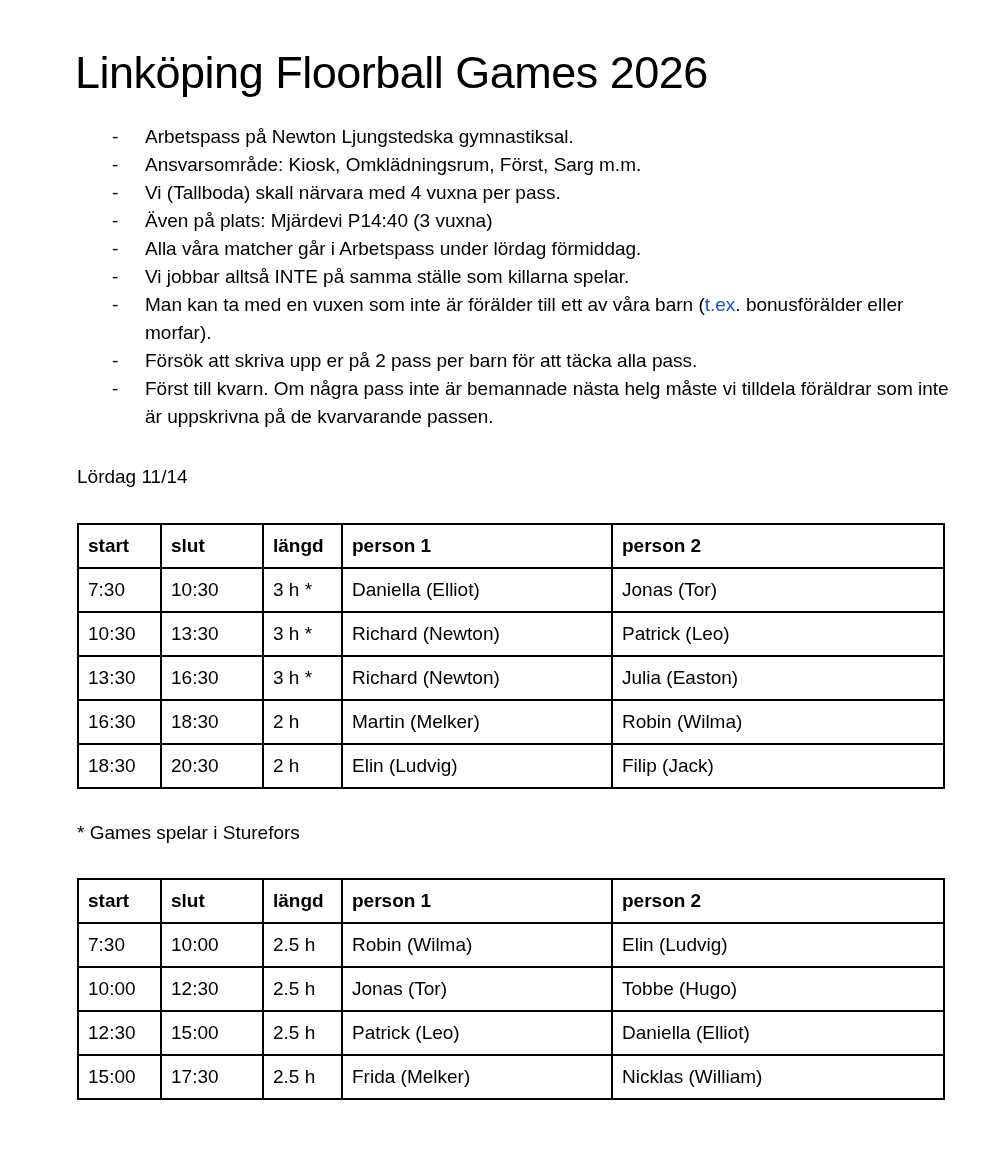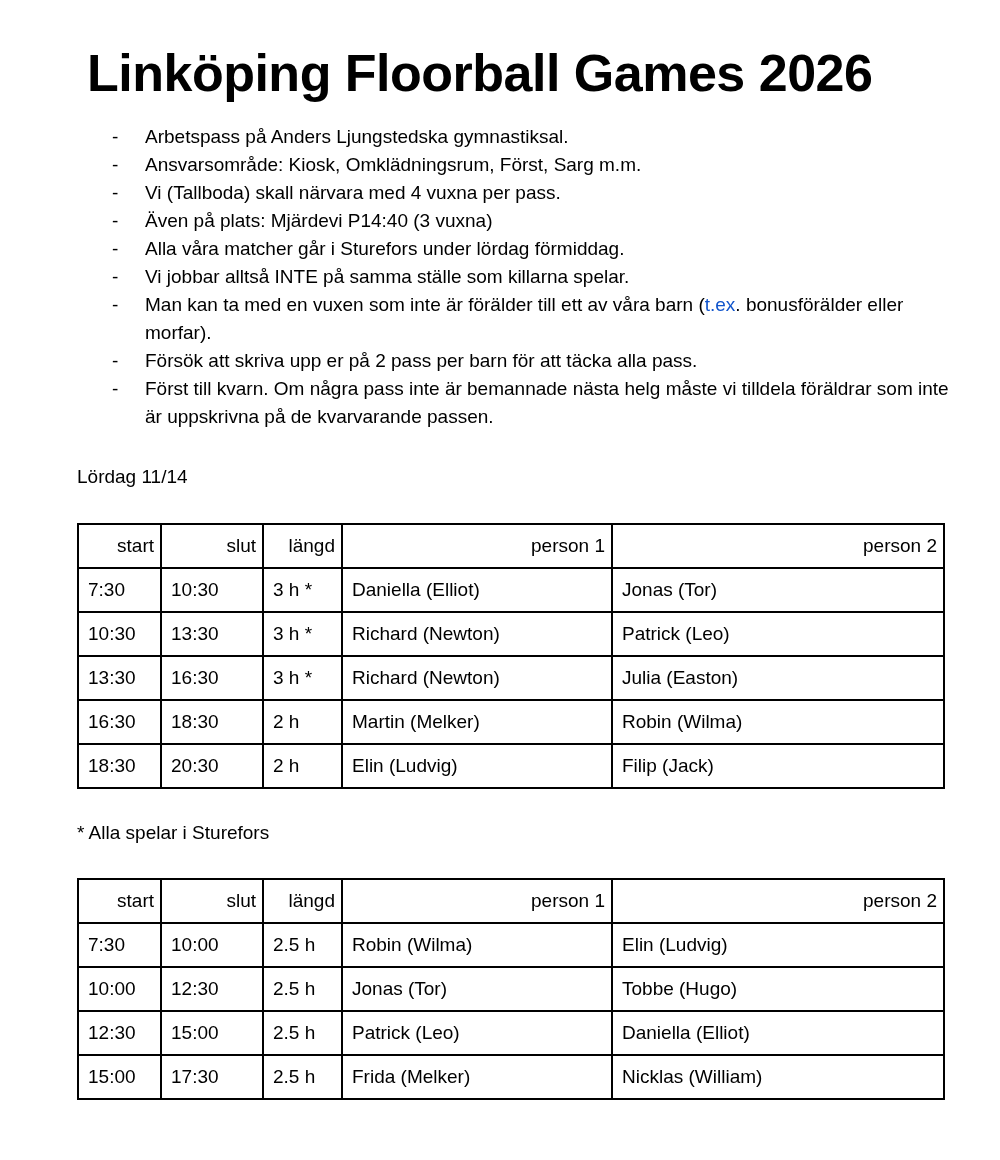--- a/index.html
+++ b/index.html
@@ -10,24 +10,24 @@
     width: 1000px;
     height: 1160px;
     overflow: hidden;
     font-family: "Liberation Sans", sans-serif;
     color: #000000;
   }
   .doc {
     padding: 40px 40px 0 75px;
   }
   h1.title {
-    font-size: 52px;
-    font-weight: 700;
+    font-size: 45px;
+    font-weight: 400;
     line-height: 50px;
-    margin: 8px 0 0 12px;
+    margin: 8px 0 0 0;
     letter-spacing: -0.5px;
   }
   ul.bullets {
     list-style: none;
     margin: 25px 0 0 0;
     padding: 0 0 0 37px;
   }
   ul.bullets li {
     display: flex;
     align-items: flex-start;
@@ -60,21 +60,21 @@
   table.shift-table td {
     border: 2px solid #000000;
     height: 44px;
     padding: 0 6px 0 9px;
     font-size: 19px;
     text-align: left;
     vertical-align: middle;
     white-space: nowrap;
     overflow: hidden;
   }
-  table.shift-table th { font-weight: 400; text-align: right; }
+  table.shift-table th { font-weight: 700; }
   table.shift-table th:nth-child(1), table.shift-table td:nth-child(1) { width: 83px; }
   table.shift-table th:nth-child(2), table.shift-table td:nth-child(2) { width: 102px; }
   table.shift-table th:nth-child(3), table.shift-table td:nth-child(3) { width: 79px; }
   table.shift-table th:nth-child(4), table.shift-table td:nth-child(4) { width: 270px; }
   .footnote {
     font-size: 19px;
     line-height: 28px;
     margin: 30px 0 0 2px;
   }
   .day-heading.second { margin-top: 24px; }
@@ -84,37 +84,37 @@
 </head>
 <body>
 
 <div class="doc">
 
   <h1 class="title">Linköping Floorball Games 2026</h1>
 
   <ul class="bullets">
     <li>
       <span class="dash">-</span>
-      <span class="li-text">Arbetspass på Anders Ljungstedska gymnastiksal.</span>
+      <span class="li-text">Arbetspass på Newton Ljungstedska gymnastiksal.</span>
     </li>
     <li>
       <span class="dash">-</span>
       <span class="li-text">Ansvarsområde: Kiosk, Omklädningsrum, Först, Sarg m.m.</span>
     </li>
     <li>
       <span class="dash">-</span>
       <span class="li-text">Vi (Tallboda) skall närvara med 4 vuxna per pass.</span>
     </li>
     <li>
       <span class="dash">-</span>
       <span class="li-text">Även på plats: Mjärdevi P14:40 (3 vuxna)</span>
     </li>
     <li>
       <span class="dash">-</span>
-      <span class="li-text">Alla våra matcher går i Sturefors under lördag förmiddag.</span>
+      <span class="li-text">Alla våra matcher går i Arbetspass under lördag förmiddag.</span>
     </li>
     <li>
       <span class="dash">-</span>
       <span class="li-text">Vi jobbar alltså INTE på samma ställe som killarna spelar.</span>
     </li>
     <li>
       <span class="dash">-</span>
       <span class="li-text"><span>Man kan ta med en vuxen som inte är förälder till ett av våra barn (</span><a class="doc-link">t.ex</a><span>. bonusförälder eller morfar).</span></span>
     </li>
     <li>
@@ -171,21 +171,21 @@
         <tr>
           <td>18:30</td>
           <td>20:30</td>
           <td>2 h</td>
           <td>Elin (Ludvig)</td>
           <td>Filip (Jack)</td>
         </tr>
       </tbody>
     </table>
 
-  <p class="footnote">* Alla spelar i Sturefors</p>
+  <p class="footnote">* Games spelar i Sturefors</p>
 
 
   <table class="shift-table second">
       <thead>
         <tr>
           <th>start</th>
           <th>slut</th>
           <th>längd</th>
           <th>person 1</th>
           <th>person 2</th>

